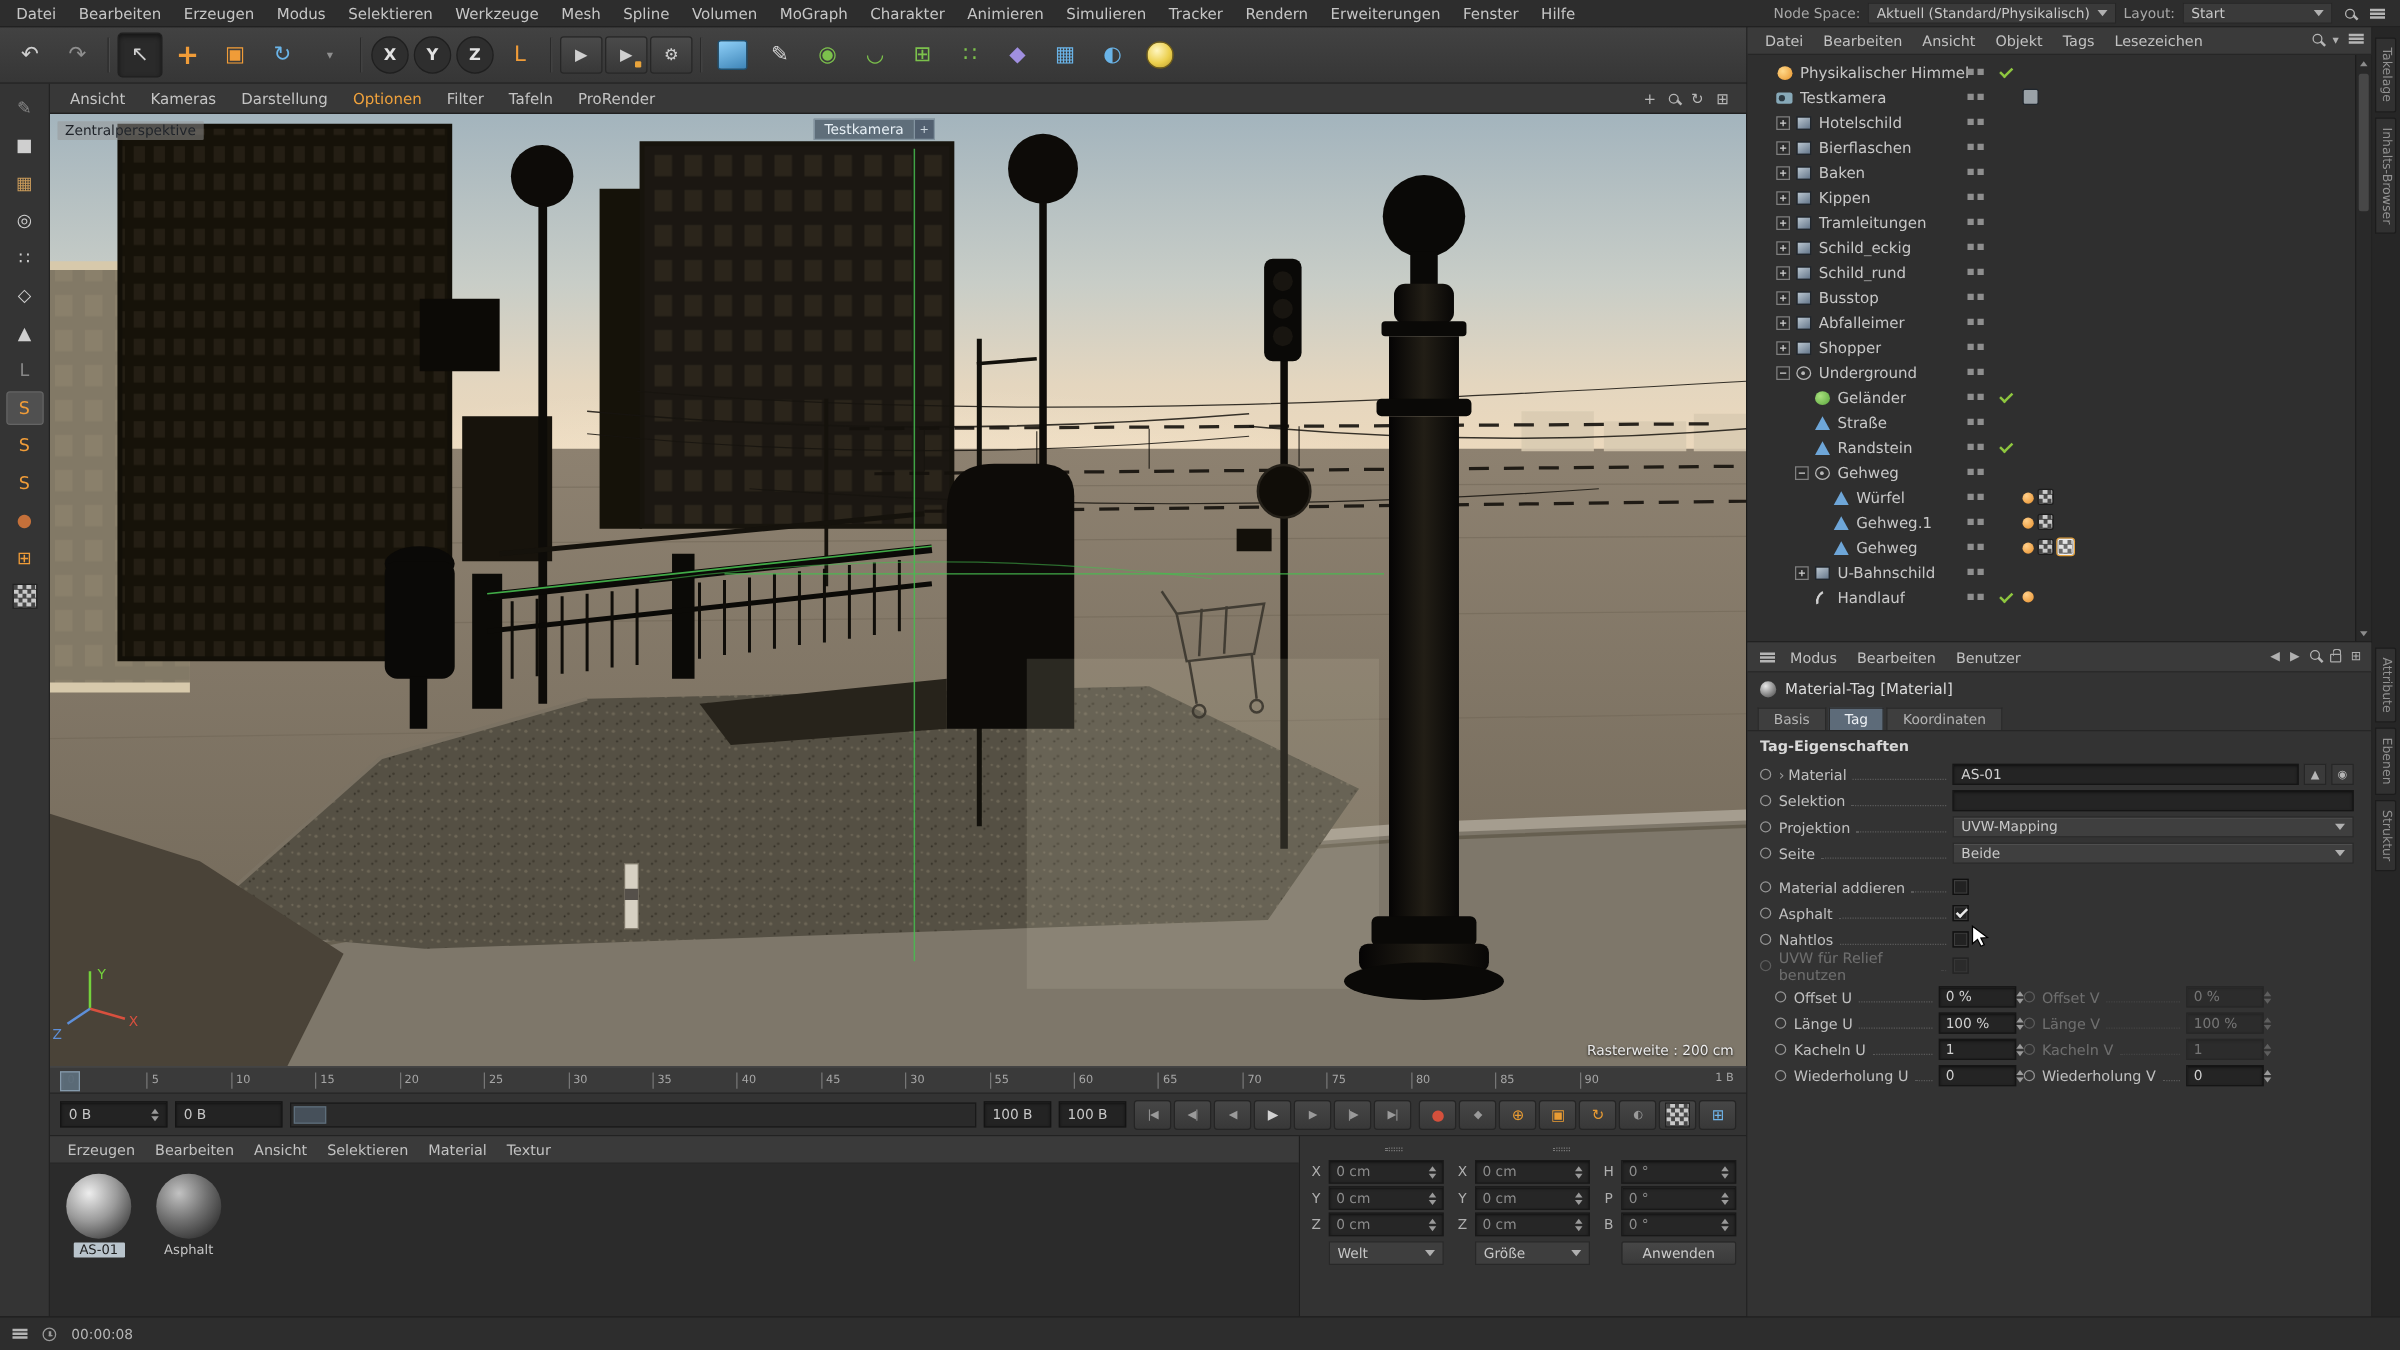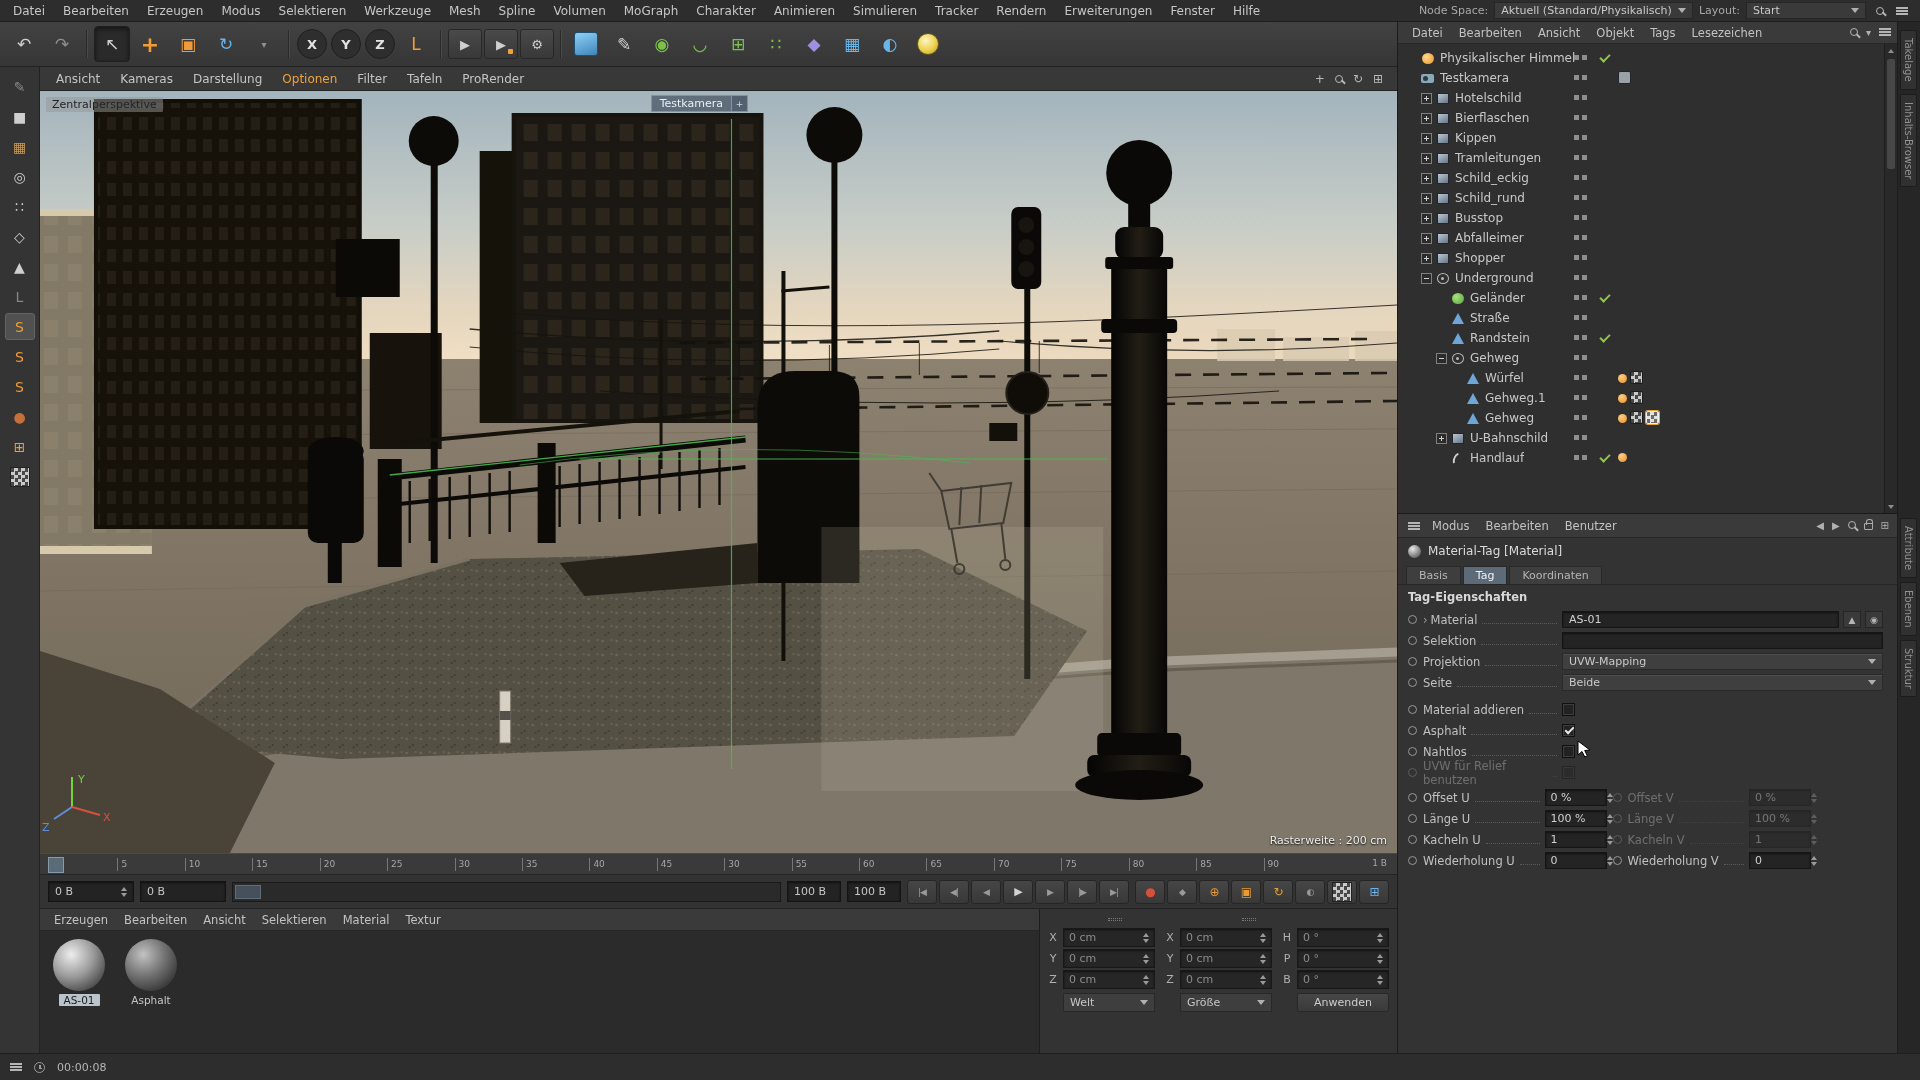--- a/index.html
+++ b/index.html
@@ -164,21 +164,21 @@
   .at-circle{flex:none;width:9px;height:9px;border-radius:50%;border:1px solid #969696;margin-right:6px}
   .at-expander{flex:none;color:#9a9a9a;margin-right:3px}
   .at-expander::before{content:"›"}
   .at-leader{flex:1;margin:0 5px;border-bottom:1px dotted #5a5a5a;height:9px;min-width:4px}
   .at-ctl{flex:1;display:flex;align-items:center;gap:4px}
   .at-input{flex:1;height:17px;background:#242424;border:1px solid #151515;box-shadow:inset 0 1px 2px #111;display:flex;align-items:center;padding:0 6px;font-size:11px;color:#d0d0d0}
   .at-dd{flex:1;height:17px;background:#3f3f3f;border:1px solid #292929;box-shadow:inset 0 1px 0 #4e4e4e;display:flex;align-items:center;padding:0 6px;font-size:11px;color:#c9c9c9}
   .at-icobox{flex:none;width:18px;height:17px;background:#3a3a3a;border:1px solid #262626;display:flex;align-items:center;justify-content:center;color:#b5b5b5;font-size:9px}
   .cb{flex:none;width:13px;height:13px;background:#222;border:1px solid #101010;box-shadow:inset 0 0 0 1px #3d3d3d;position:relative}
   .cb.on::before{content:"";position:absolute;left:2px;top:2px;width:7px;height:3px;border-left:2px solid #e8e8e8;border-bottom:2px solid #e8e8e8;transform:rotate(-45deg)}
-  .num-row{display:flex;align-items:center;height:21px;padding:0 80px 0 10px;font-size:11.5px;color:#c0c0c0}
+  .num-row{display:flex;align-items:center;height:21px;padding:0 80px 0 22px;font-size:11.5px;color:#c0c0c0}
   .nh{width:50%;display:flex;align-items:center}
   .nh.dis{opacity:.42}
   .nh .nin{flex:none;width:62px;height:17px;background:#242424;border:1px solid #151515;box-shadow:inset 0 1px 2px #111;display:flex;align-items:center;padding:0 5px;font-size:11px;color:#cfcfcf}
   .nh .nlabel{flex:none}
   .nh .at-leader{flex:1}
 
   
   .ico-mag{width:8px;height:8px;border:1.5px solid #b5b5b5;border-radius:50%;position:relative;display:inline-block}
   .ico-mag::after{content:"";position:absolute;width:5px;height:1.5px;background:#b5b5b5;transform:rotate(45deg);right:-4px;bottom:-1px}
   .ico-burger{width:12px;height:8px;border-top:2px solid #b5b5b5;border-bottom:2px solid #b5b5b5;position:relative;display:inline-block}
@@ -829,20 +829,34 @@
                 <span class="om-dots">
                   <i></i>
                   <i></i>
                 </span>
                 <span class="om-check"></span>
                 <span class="om-tags">
                   
                 </span>
               </div>
 
+              <div class="om-row">
+                <span class="om-ind" style="width: 15px;"></span>
+                <span class="om-exp exp-plus"></span>
+                <span class="om-ic oi-cube"></span>
+                <span class="om-label">Baken</span>
+                <span class="om-dots">
+                  <i></i>
+                  <i></i>
+                </span>
+                <span class="om-check"></span>
+                <span class="om-tags">
+                  
+                </span>
+              </div>
 
               <div class="om-row">
                 <span class="om-ind" style="width: 15px;"></span>
                 <span class="om-exp exp-plus"></span>
                 <span class="om-ic oi-cube"></span>
                 <span class="om-label">Kippen</span>
                 <span class="om-dots">
                   <i></i>
                   <i></i>
                 </span>

